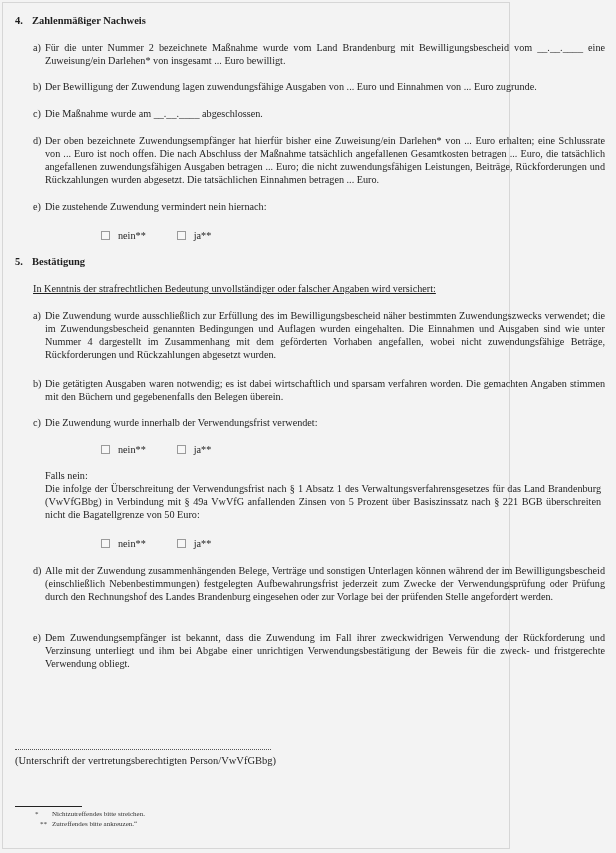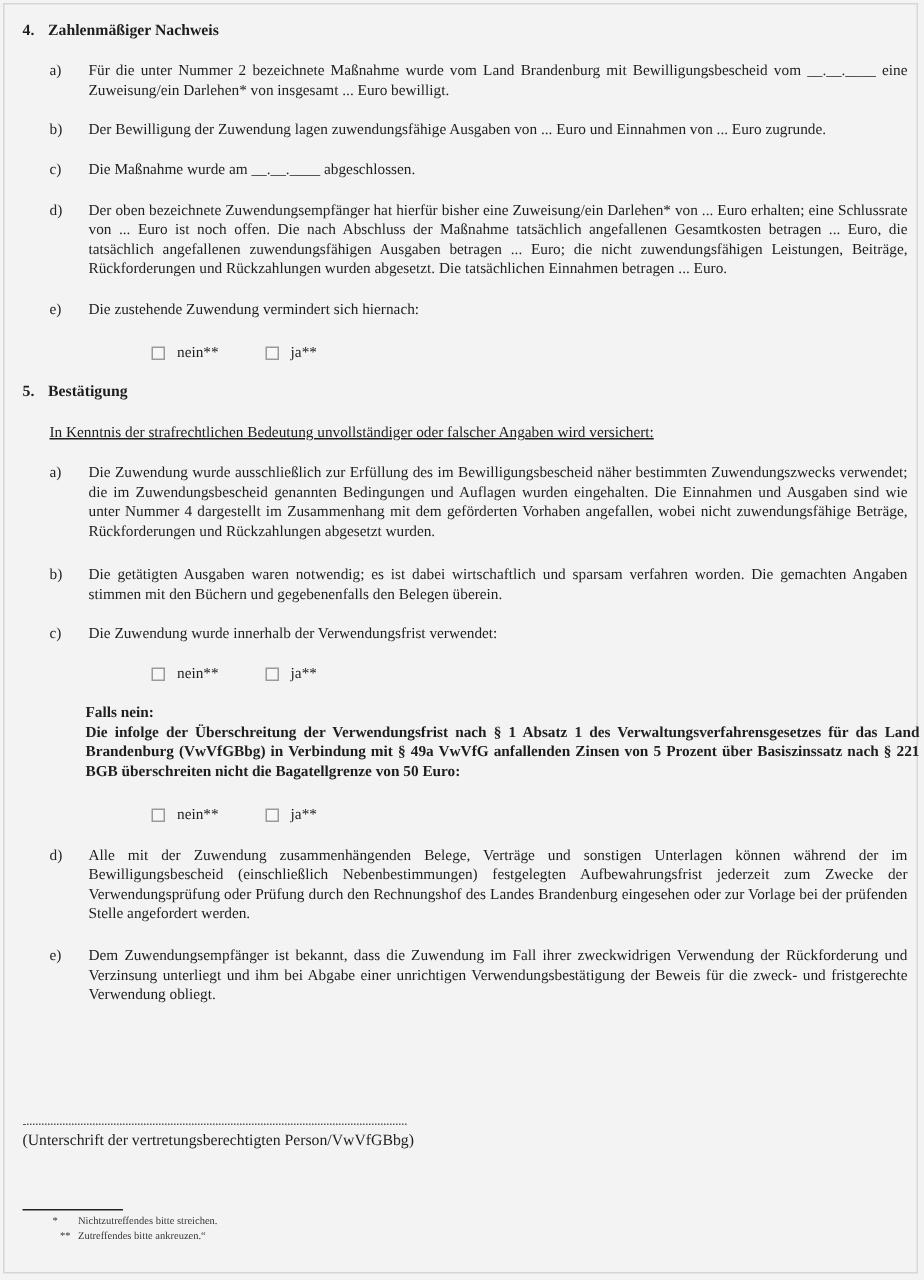--- a/index.html
+++ b/index.html
@@ -10,21 +10,21 @@
       font-family: "Liberation Serif", "DejaVu Serif", serif;
       color: #1e1e1e;
       font-size: 10.2px;
       line-height: 13px;
       position: relative;
       overflow: hidden;
     }
     .page {
       position: absolute;
       left: 2px; top: 2px;
-      width: 610px; height: 847px;
+      width: 508px; height: 847px;
       border: 1px solid #d6d6d6;
       box-sizing: border-box;
       background: #f3f3f3;
     }
     .section-heading {
       position: absolute;
       left: 12px;
       font-weight: bold;
       font-size: 10.5px;
     }
@@ -33,35 +33,34 @@
       position: absolute;
       left: 30px;
       width: 572px;
     }
     .item .letter {
       position: absolute;
       left: 0; top: 0;
       width: 16px;
     }
     .item .body {
-      margin-left: 26px;
+      margin-left: 12px;
       text-align: justify;
     }
     .para {
       position: absolute;
       left: 30px;
       width: 572px;
       text-decoration: underline;
     }
     .indented {
       position: absolute;
-      left: 54px;
+      left: 42px;
       width: 556px;
       text-align: justify;
-      font-weight: bold;
     }
     .checkrow {
       position: absolute;
       left: 98px;
       display: flex;
       align-items: center;
       height: 13px;
     }
     .check {
       display: flex;
@@ -126,21 +125,21 @@
     <div class="body">Die Maßnahme wurde am __.__.____ abgeschlossen.</div>
   </div>
 
   <div class="item" style="top:131px;">
     <span class="letter">d)</span>
     <div class="body">Der oben bezeichnete Zuwendungsempfänger hat hierfür bisher eine Zuweisung/ein Darlehen* von ... Euro erhalten; eine Schlussrate von ... Euro ist noch offen. Die nach Abschluss der Maßnahme tatsächlich angefallenen Gesamtkosten betragen ... Euro, die tatsächlich angefallenen zuwendungsfähigen Ausgaben betragen ... Euro; die nicht zuwendungsfähigen Leistungen, Beiträge, Rückforderungen und Rückzahlungen wurden abgesetzt. Die tatsächlichen Einnahmen betragen ... Euro.</div>
   </div>
 
   <div class="item" style="top:197px;">
     <span class="letter">e)</span>
-    <div class="body">Die zustehende Zuwendung vermindert sich hiernach:</div>
+    <div class="body">Die zustehende Zuwendung vermindert nein hiernach:</div>
   </div>
 
   <div class="checkrow" style="top:226px;">
     <label class="check">
       <span class="box"></span>
       <span>nein**</span>
     </label>
     <label class="check">
       <span class="box"></span>
       <span>ja**</span>

